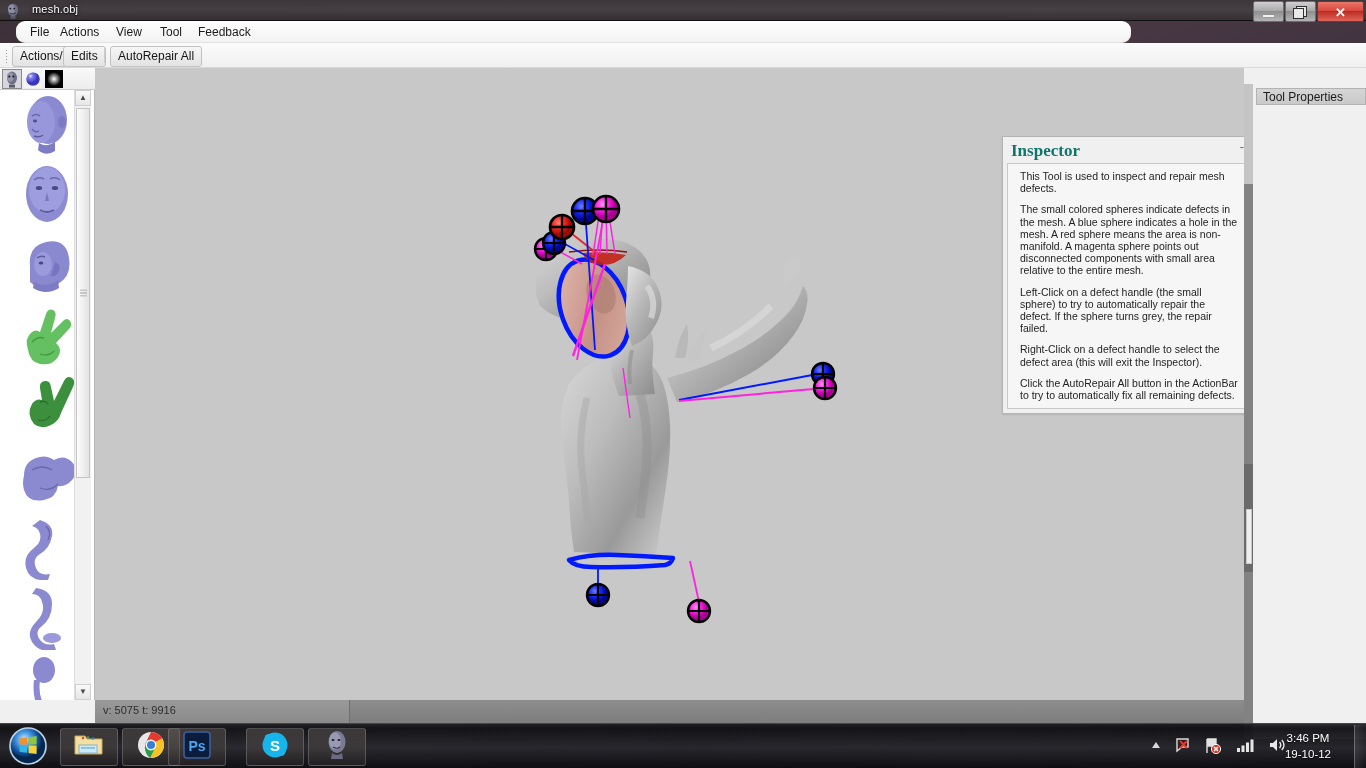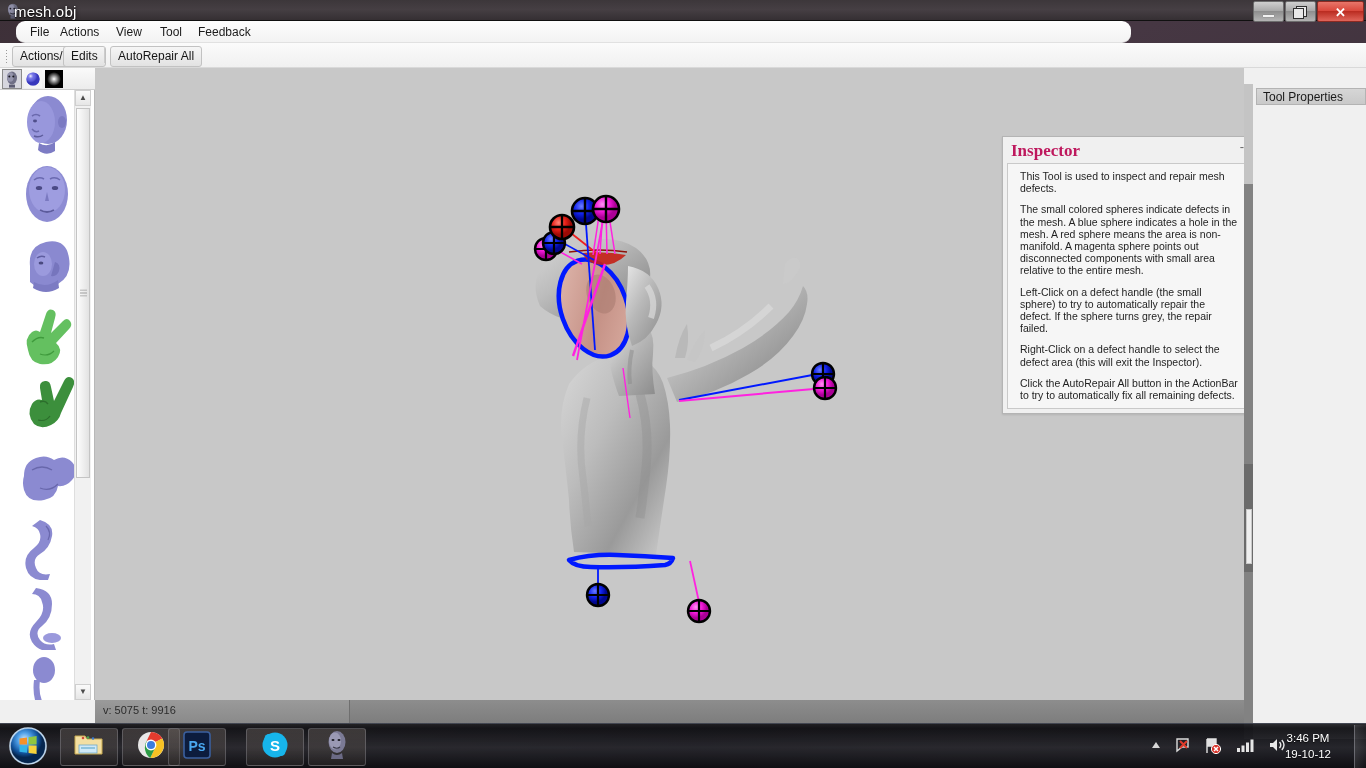--- a/index.html
+++ b/index.html
@@ -30,22 +30,22 @@
   #titlebar {
     position: absolute; left:0; top:0; width: 1366px; height: 21px;
     background: linear-gradient(180deg, rgba(60,55,58,0.92) 0%, rgba(70,64,68,0.90) 48%, rgba(52,47,50,0.93) 100%);
     border-bottom: 1px solid #101010;
     box-sizing: border-box;
   }
   #titlebar .tb-icon {
     position: absolute; left: 5px; top: 3px; width: 16px; height: 16px;
   }
   #titlebar .tb-title {
-    position: absolute; left: 14px; top: 3px;
-    font-size: 15px; color: #ffffff; letter-spacing: .2px;
+    position: absolute; left: 32px; top: 3px;
+    font-size: 11px; color: #ffffff; letter-spacing: .2px;
     text-shadow: 0 0 4px rgba(0,0,0,0.9), 0 1px 1px rgba(0,0,0,0.8);
   }
   .winbtns { position: absolute; right: 2px; top: 1px; display: flex; }
   .winbtn {
     width: 29px; height: 19px; margin-left: 1px;
     border: 1px solid #6d6d6d;
     border-radius: 2px;
     background: linear-gradient(180deg, #cfcfcf 0%, #a8a8a8 48%, #8f8f8f 50%, #b4b4b4 100%);
     position: relative;
   }
@@ -214,21 +214,21 @@
   
   #inspector {
     position: absolute; left: 1002px; top: 68px; width: 250px; height: 278px;
     background: #f0f0f0;
     border: 1px solid #b4b4b4;
     box-sizing: border-box;
     box-shadow: 0 1px 2px rgba(0,0,0,0.10);
   }
   #inspector .ins-title {
     position: absolute; left: 8px; top: 4px;
-    font-size: 17px; color: #be185d; font-weight: bold;
+    font-size: 17px; color: #0f766e; font-weight: bold;
     font-family: "Liberation Serif", serif;
   }
   #inspector .ins-min {
     position: absolute; right: 7px; top: 6px;
     font-size: 13px; color: #666; line-height: 8px; cursor: default;
   }
   #inspector .ins-body {
     position: absolute; left: 4px; top: 26px; right: 4px; bottom: 4px;
     background: #f6f6f6; border: 1px solid #c9c9c9;
     box-sizing: border-box; padding: 6px 7px 0 12px;

